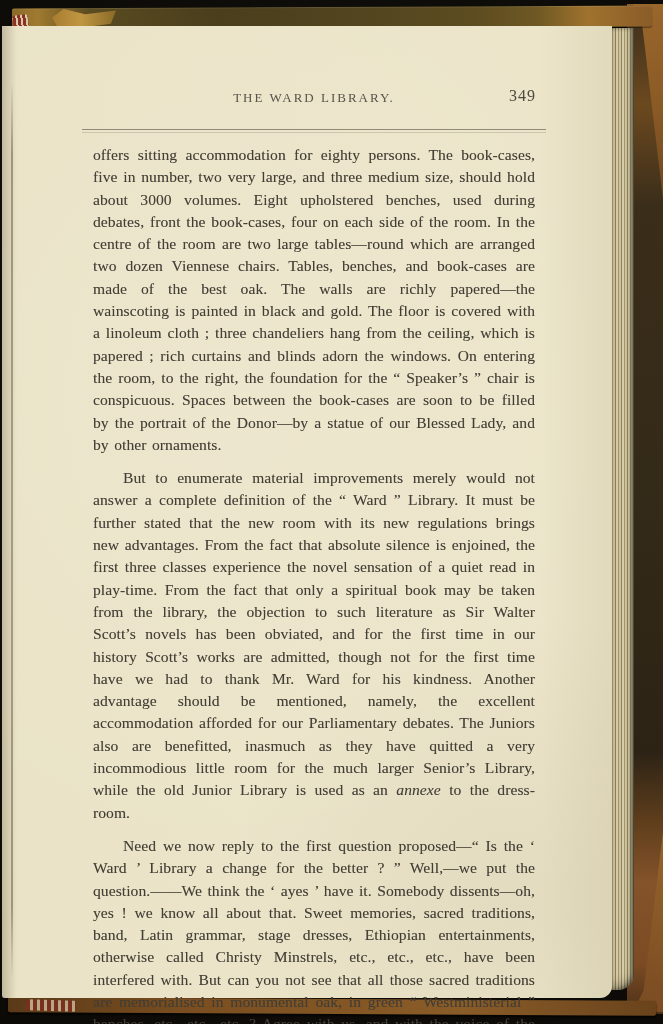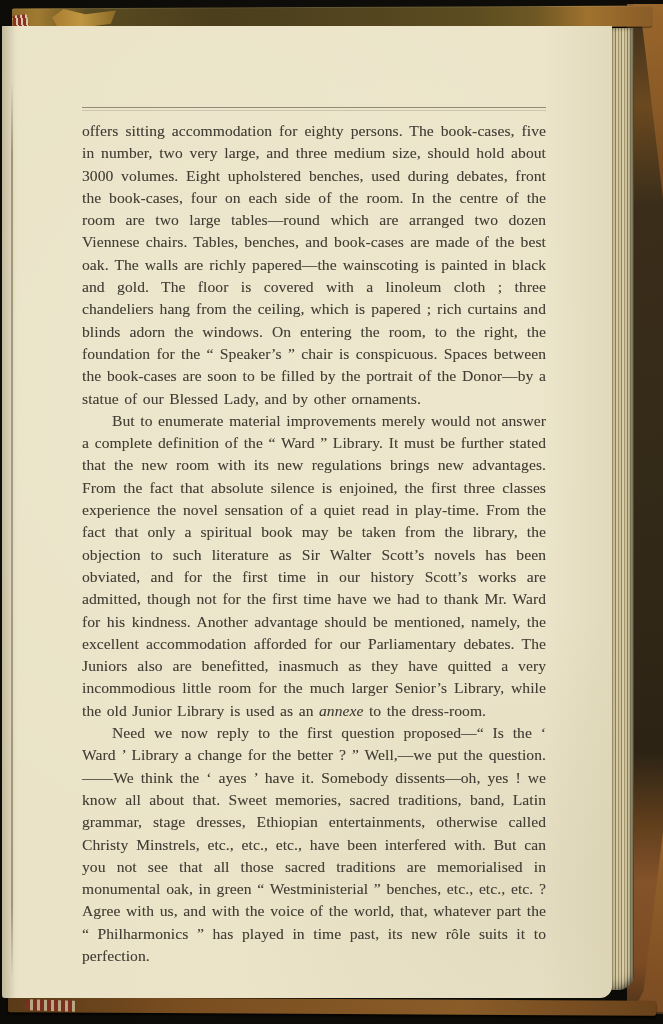--- a/index.html
+++ b/index.html
@@ -95,21 +95,21 @@
     font-size: 16px; color: #4e483e; letter-spacing: 1px;
   }
   .rule-a { margin-top: 17px; height: 1px; background: rgba(108,100,82,0.70); }
   .rule-b { margin-top: 2px; height: 1px; background: rgba(140,132,112,0.32); }
   .body-copy {
     margin-top: 9px;
     font-size: 15.5px; line-height: 22.3px; text-align: justify;
     color: #433e35; word-spacing: 1.5px; letter-spacing: 0.1px;
     text-shadow: 0.2px 0.2px 0.4px rgba(67,62,53,0.35);
   }
-  .body-copy p { margin: 0; }
+  .body-copy p { margin: 11px; }
   .body-copy p.indent { text-indent: 30px; }
   .italic { font-style: italic; font-family: Liberation Serif, serif; }
 </style>
 </head>
 <body>
 
 <div class="scene">
 
   <div class="cover-right"></div>
   <div class="corner-tr"></div>
@@ -120,20 +120,24 @@
   <div class="bottom-edge"></div>
   <div class="headband-bottom"></div>
   <div class="fore-edge"></div>
 
   <div class="page">
     <div class="gutter-shade"></div>
     <div class="gutter-crease"></div>
   </div>
 
   <div class="text-block">
+    <div class="running-head">
+      <div class="header-title">THE WARD LIBRARY.</div>
+      <div class="page-number">349</div>
+    </div>
     <div class="rule-a"></div>
     <div class="rule-b"></div>
 
     <div class="body-copy">
       <p>offers sitting accommodation for eighty persons.  The book-cases, five in number, two very large, and three medium size, should hold about 3000 volumes.  Eight upholstered benches, used during debates, front the book-cases, four on each side of the room.  In the centre of the room are two large tables—round which are arranged two dozen Viennese chairs.  Tables, benches, and book-cases are made of the best oak.  The walls are richly papered—the wainscoting is painted in black and gold.  The floor is covered with a linoleum cloth ; three chandeliers hang from the ceiling, which is papered ; rich curtains and blinds adorn the windows.  On entering the room, to the right, the foundation for the “ Speaker’s ” chair is conspicuous.  Spaces between the book-cases are soon to be filled by the portrait of the Donor—by a statue of our Blessed Lady, and by other ornaments.</p>
       <p class="indent"><span>But to enumerate material improvements merely would not answer a complete definition of the “ Ward ” Library.  It must be further stated that the new room with its new regulations brings new advantages.  From the fact that absolute silence is enjoined, the first three classes experience the novel sensation of a quiet read in play-time.  From the fact that only a spiritual book may be taken from the library, the objection to such literature as Sir Walter Scott’s novels has been obviated, and for the first time in our history Scott’s works are admitted, though not for the first time have we had to thank Mr. Ward for his kindness.  Another advantage should be mentioned, namely, the excellent accommodation afforded for our Parliamentary debates.  The Juniors also are benefitted, inasmuch as they have quitted a very incommodious little room for the much larger Senior’s Library, while the old Junior Library is used as an </span><span class="italic">annexe</span><span> to the dress-room.</span></p>
       <p class="indent">Need we now reply to the first question proposed—“ Is the ‘ Ward ’ Library a change for the better ? ”  Well,—we put the question.——We think the ‘ ayes ’ have it.  Somebody dissents—oh, yes ! we know all about that.  Sweet memories, sacred traditions, band, Latin grammar, stage dresses, Ethiopian entertainments, otherwise called Christy Minstrels, etc., etc., etc., have been interfered with.  But can you not see that all those sacred traditions are memorialised in monumental oak, in green “ Westministerial ” benches, etc., etc., etc. ?  Agree with us, and with the voice of the world, that, whatever part the “ Philharmonics ” has played in time past, its new rôle suits it to perfection.</p>
     </div>
   </div>
 

